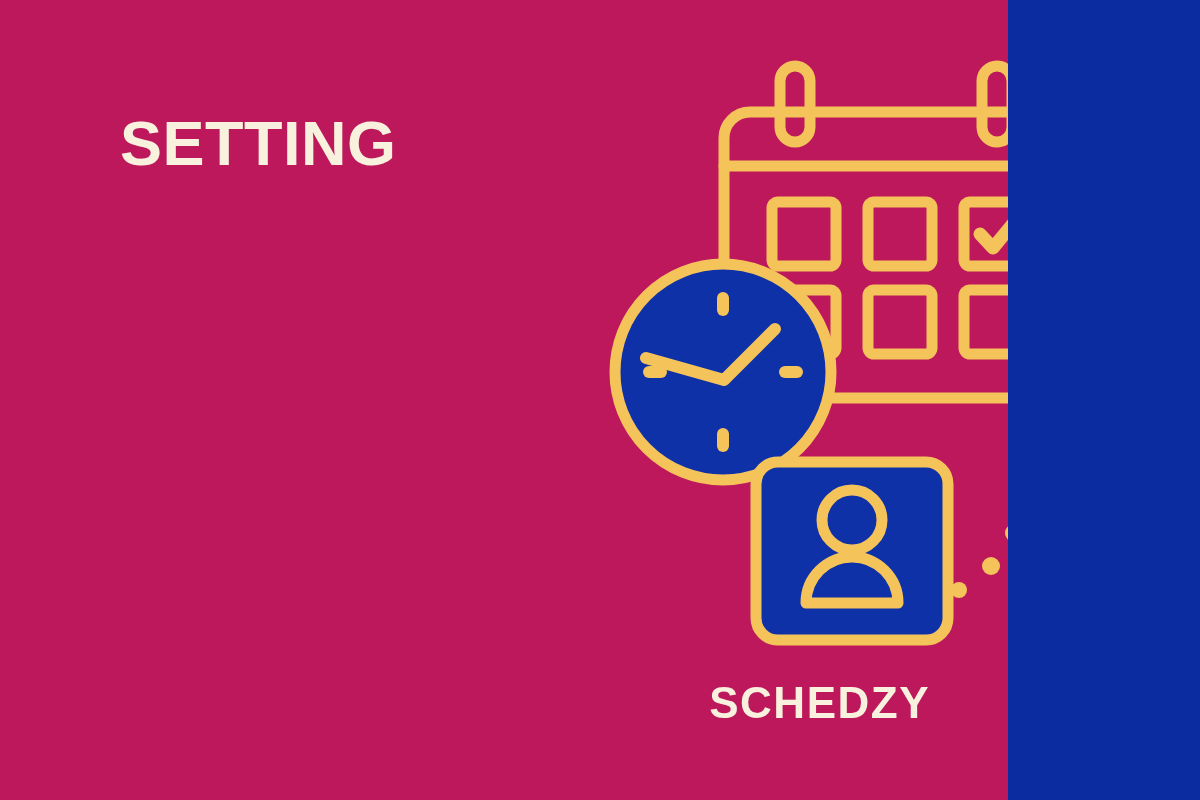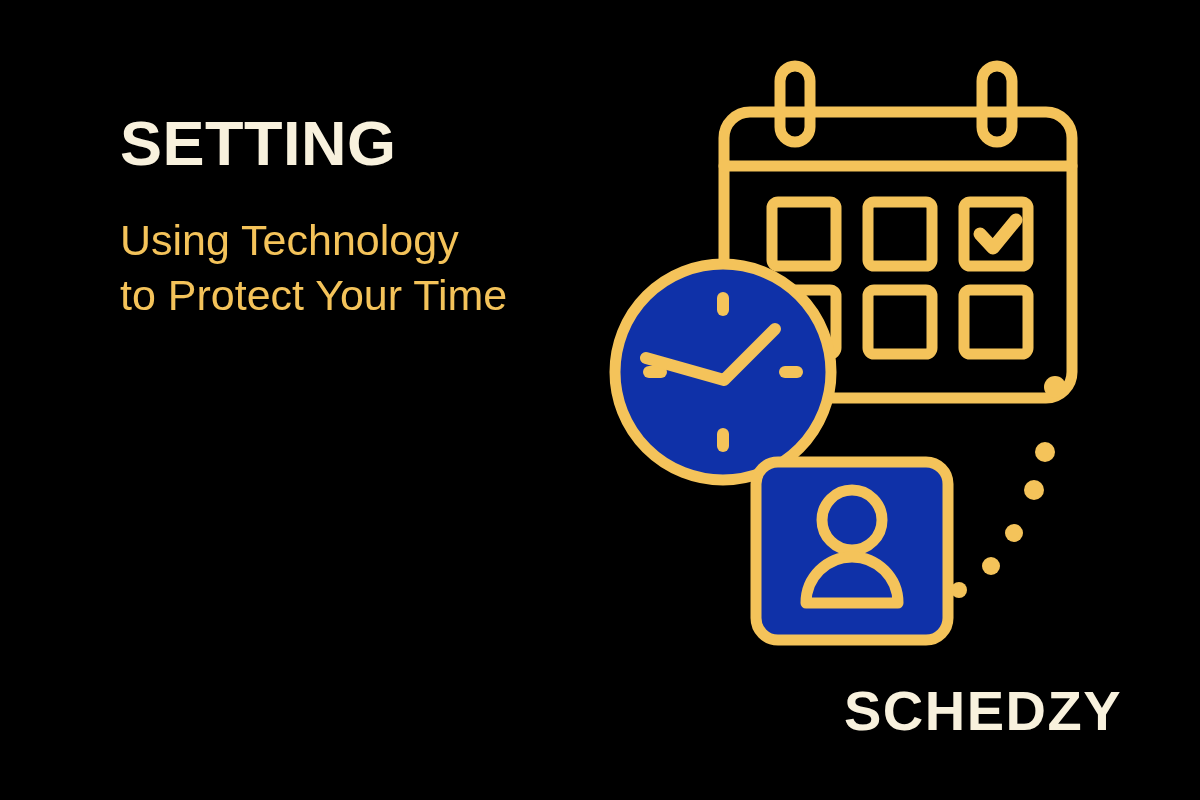--- a/index.html
+++ b/index.html
@@ -5,23 +5,23 @@
   html, body {
     margin: 0;
     padding: 0;
     background: #0a2ca0;
   }
   body {
     font-family: "Liberation Sans", sans-serif;
   }
   #canvas {
     position: relative;
-    width: 1200px;
+    width: 1008px;
     height: 800px;
-    background: #000000;
+    background: #be185d;
     overflow: hidden;
   }
 
   
   .text-block {
     position: absolute;
     left: 120px;
     top: 108px;
     width: 580px;
   }
@@ -52,21 +52,21 @@
   }
 
   
   .logo {
     position: absolute;
     right: 78px;
     top: 678px;
     color: #F8F1DD;
     font-family: "Liberation Sans", sans-serif;
     font-weight: bold;
-    font-size: 56px;
+    font-size: 44px;
     letter-spacing: 1.5px;
     margin: 0;
   }
 
   
   .illustration {
     position: absolute;
     left: 600px;
     top: 50px;
     width: 520px;
@@ -78,24 +78,20 @@
     height: 620px;
   }
 </style>
 </head>
 <body>
 
 <div id="canvas">
 
   <div class="text-block">
     <h1 class="headline">SETTING</h1>
-    <div class="subhead-wrap">
-      <p class="subhead">Using Technology</p>
-      <p class="subhead">to Protect Your Time</p>
-    </div>
   </div>
 
   <p class="logo">SCHEDZY</p>
 
   <div class="illustration">
     <svg viewBox="0 0 520 620" xmlns="http://www.w3.org/2000/svg" fill="none" stroke="#F4C35A" stroke-width="11" stroke-linecap="round" stroke-linejoin="round">
 
       <g>
 
         <rect x="124" y="62" width="348" height="286" rx="26" ry="26"></rect>

